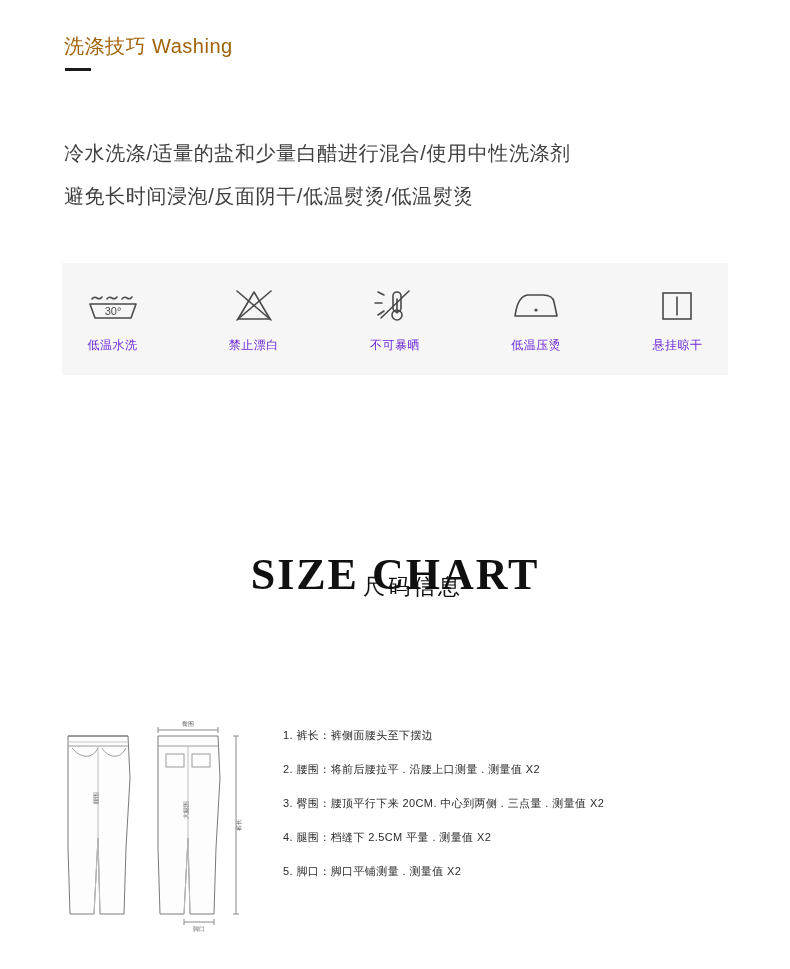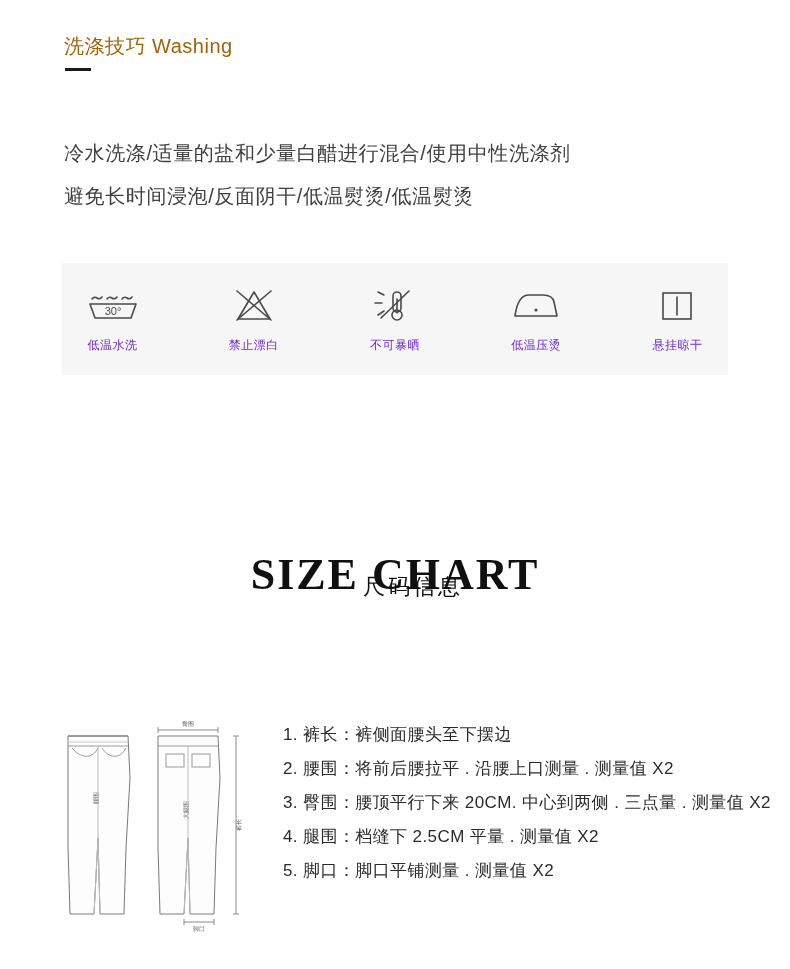--- a/index.html
+++ b/index.html
@@ -124,21 +124,21 @@
     width: 220px;
     height: 215px;
   }
   .measure-list {
     position: absolute;
     left: 283px;
     top: 0px;
     width: 470px;
   }
   .measure-item {
-    font-size: 17px;
+    font-size: 11px;
     color: #2b2b2b;
     letter-spacing: 0.4px;
     line-height: 34px;
     white-space: nowrap;
   }
 </style>
 </head>
 <body>
 
 <section class="washing-section">

